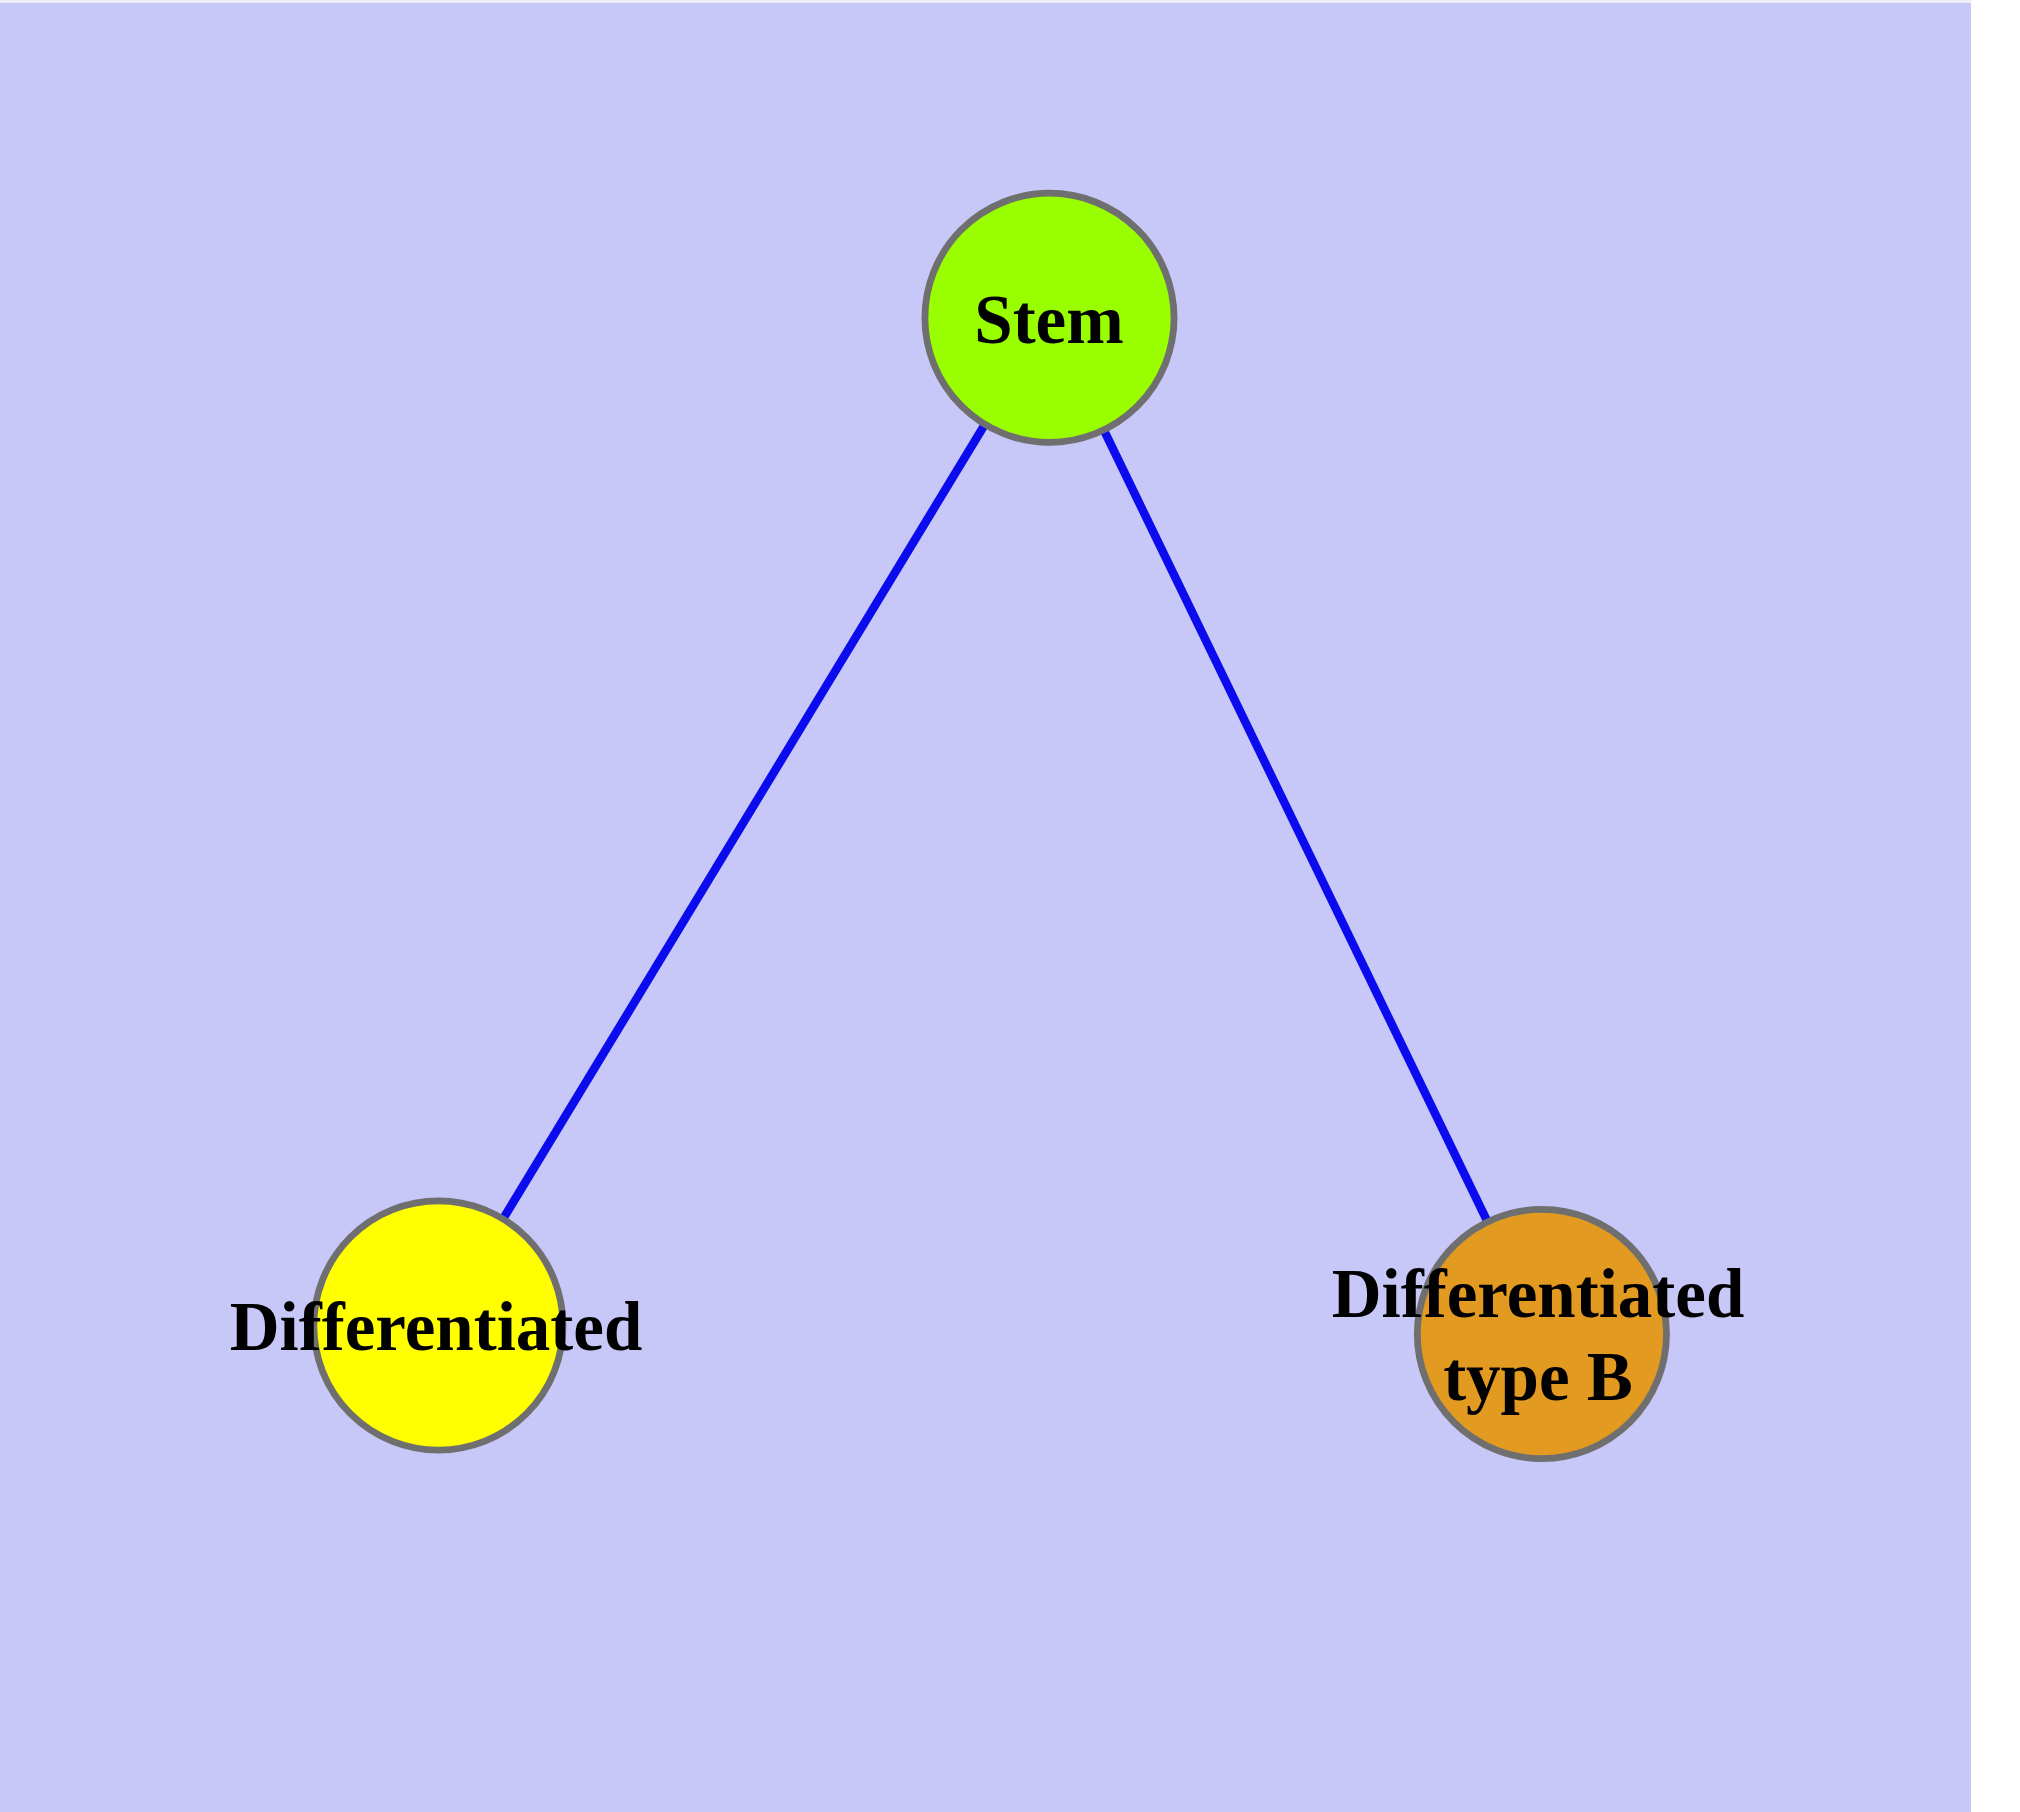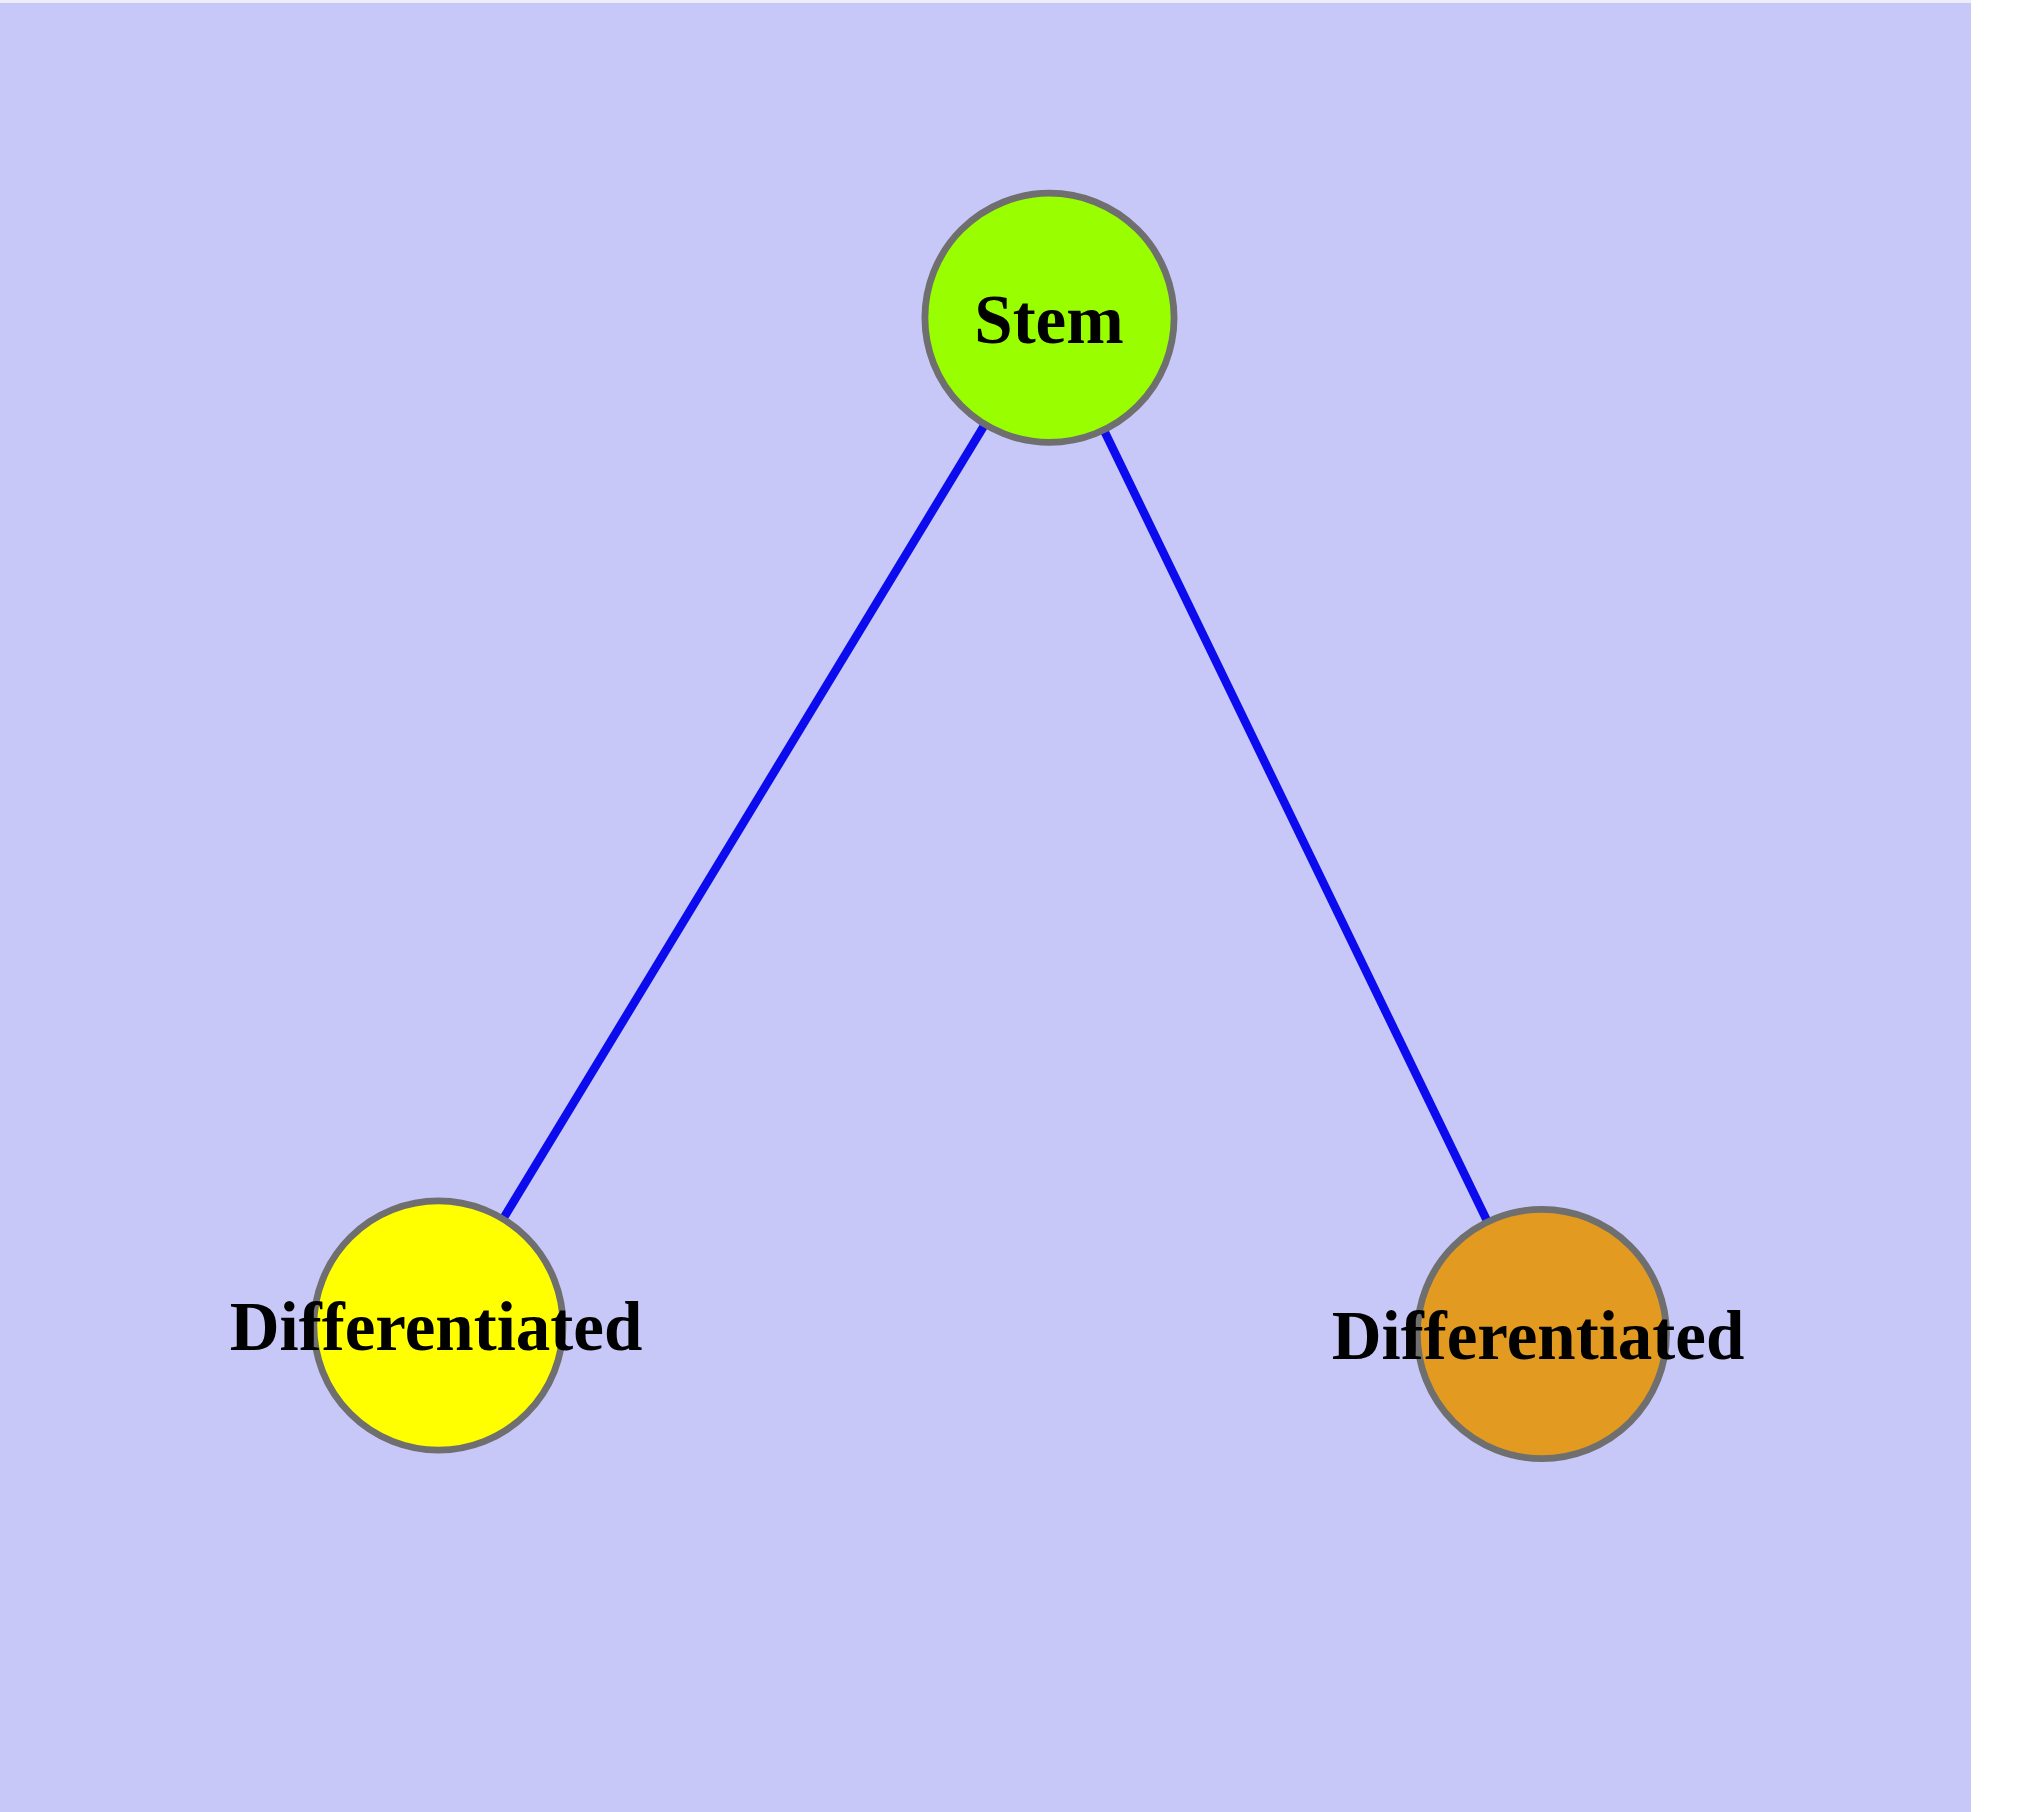--- a/index.html
+++ b/index.html
@@ -68,16 +68,17 @@
   <div class="node-label" style="left: 1049px; top: 320px;">
     <div>Stem</div>
   </div>
 
   <div class="node-label" style="left: 436px; top: 1327px;">
     <div>Differentiated</div>
   </div>
 
   <div class="node-label" style="left: 1538px; top: 1336px;">
     <div>Differentiated</div>
+    <div>type B</div>
   </div>
 
 </div>
 
 
 </body></html>

